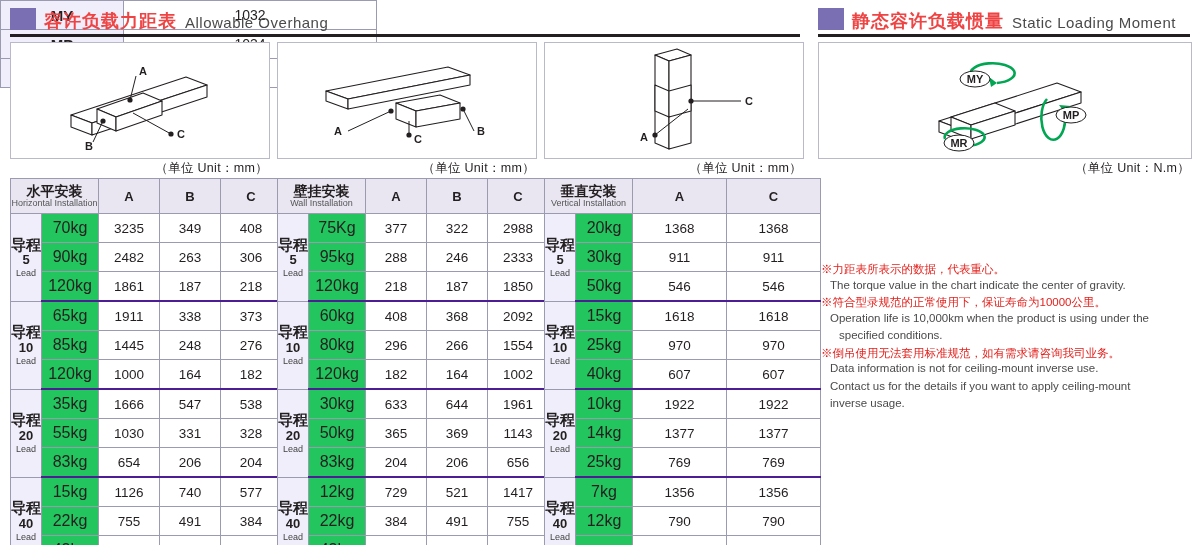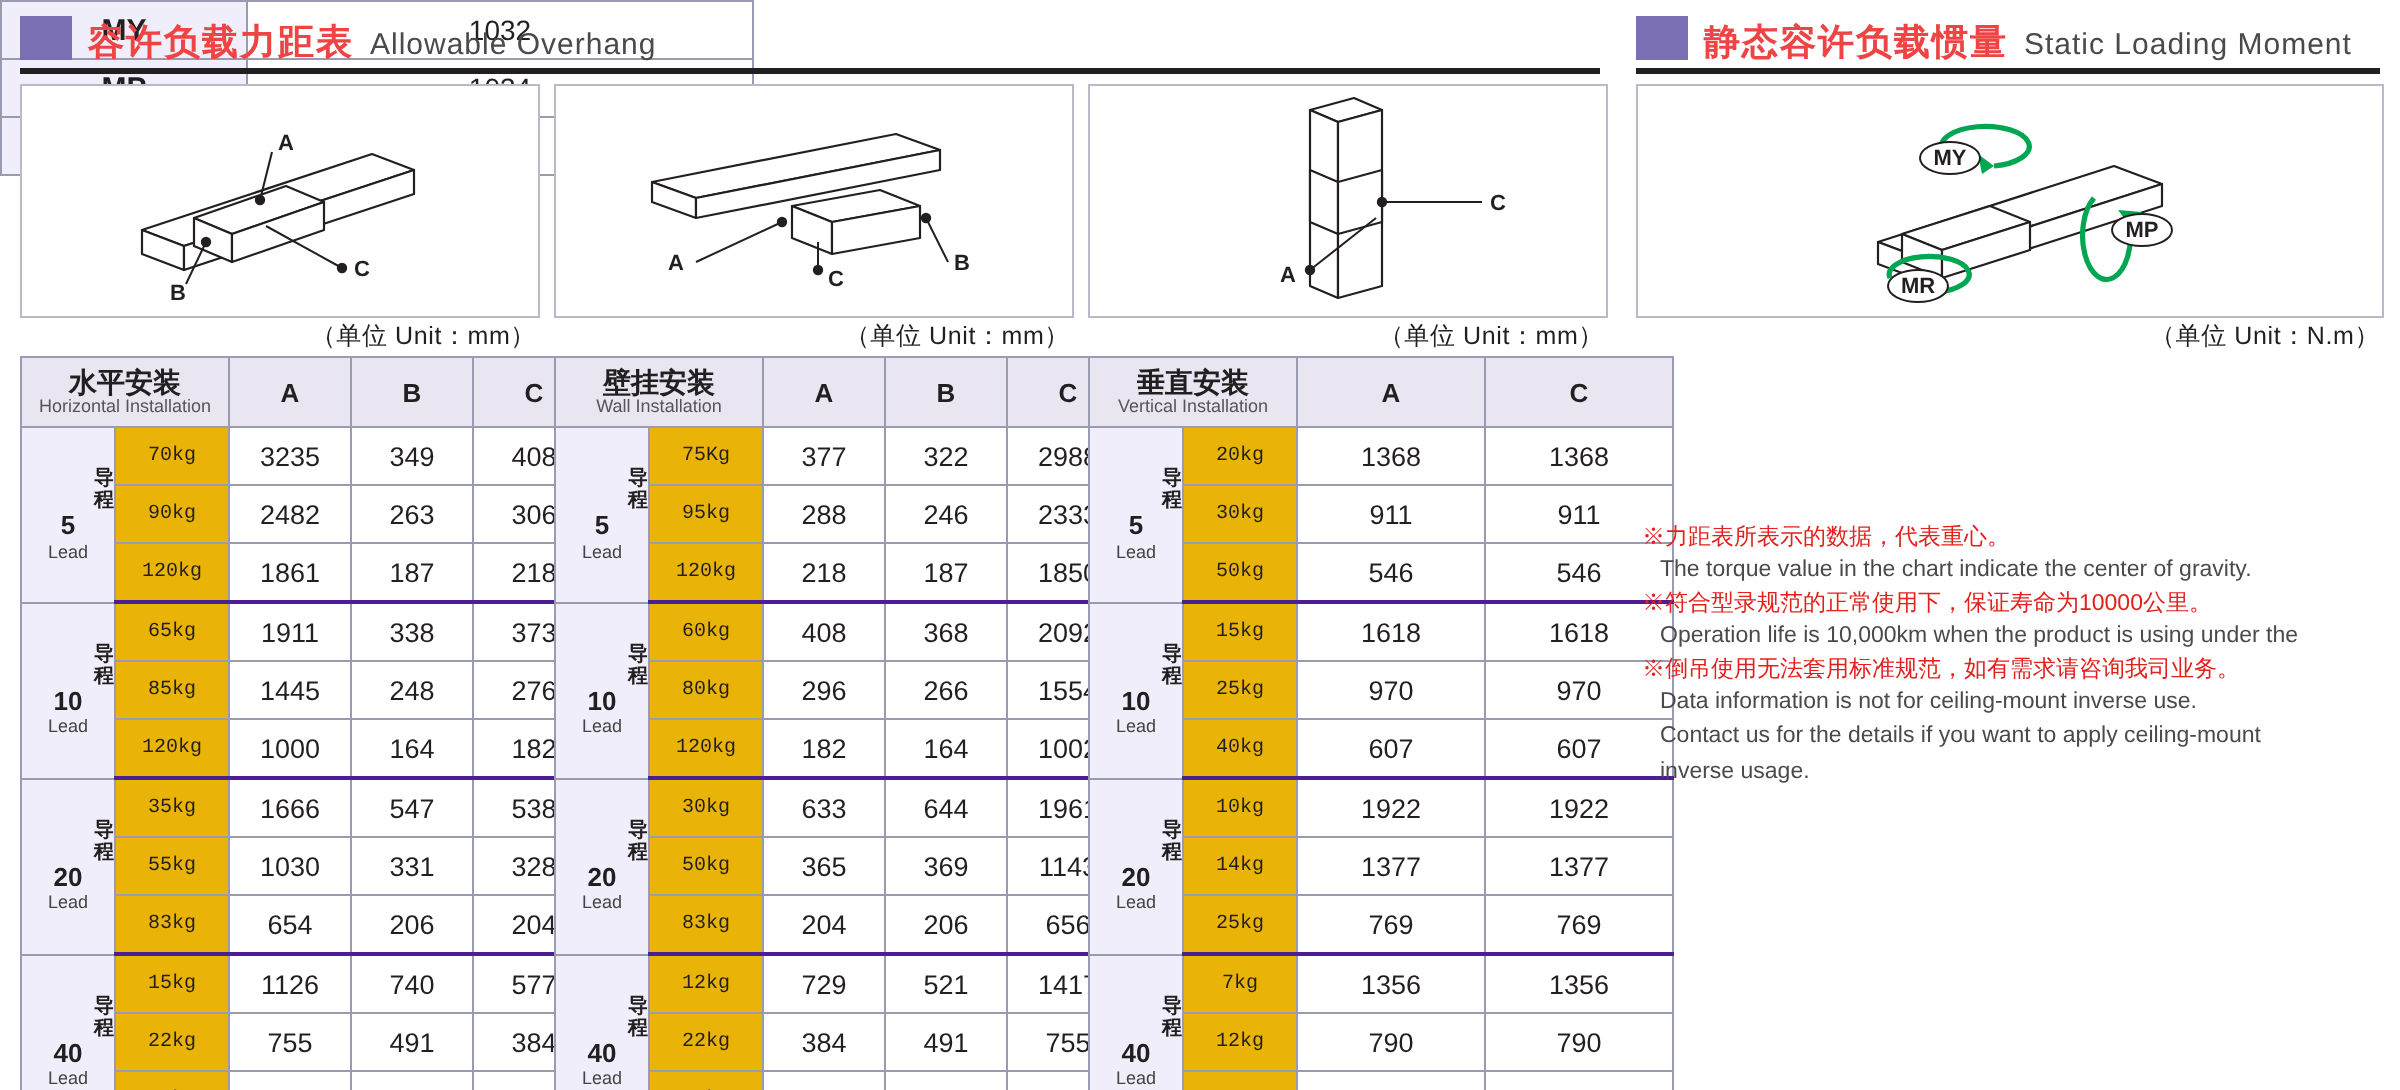--- a/index.html
+++ b/index.html
@@ -36,24 +36,24 @@
   #u3{left:544px;top:160px;width:258px;}
   #u4{left:818px;top:160px;width:372px;}
 
   
   table.dt{border-collapse:collapse;position:absolute;font-size:13px;}
   table.dt td,table.dt th{border:1px solid #9a9ab0;text-align:center;padding:0;}
   .hdrow td{background:#e9e6f2;height:34px;font-weight:bold;}
   .cn-h{font-size:14px;font-weight:bold;line-height:1.05;display:block;}
   .en-h{font-size:9px;font-weight:normal;color:#555;display:block;line-height:1.05;}
   .lead-cell{background:#efeefa;width:30px;font-size:12px;line-height:1.12;font-weight:bold;}
-  .lead-cell .lw{display:block;font-size:10px;padding-left:36px;}
+  .lead-cell .lw{display:block;font-size:15px;}
   .lead-cell .num{display:block;font-size:13px;}
   .lead-cell .en{display:block;font-size:9px;font-weight:normal;color:#444;}
-  td.kg{background:#eab308;font-size:10px;width:56px;height:28px;font-family:Liberation Mono, monospace;}
+  td.kg{background:#22c55e;font-size:16px;width:56px;height:28px;}
   td.v{background:#fff;font-size:13.5px;height:28px;}
   tr.grp-end td{border-bottom:2px solid #4c1d95;}
 
   #t1{left:10px;top:178px;}
   #t2{left:277px;top:178px;}
   #t3{left:544px;top:178px;}
   #t1 td.v{width:60px;}
   #t2 td.v{width:60px;}
   #t3 td.v{width:93px;}
 
@@ -519,19 +519,20 @@
         <td class="val">908</td>
       </tr>
     </tbody>
   </table>
 
   <div class="notes">
     <div class="cn">※力距表所表示的数据，代表重心。</div>
     <div class="en ind">The torque value in the chart indicate the center of gravity.</div>
     <div class="cn">※符合型录规范的正常使用下，保证寿命为10000公里。</div>
     <div class="en ind">Operation life is 10,000km when the product is using under the</div>
+    <div class="en ind" style="padding-left:18px;">specified conditions.</div>
     <div class="cn">※倒吊使用无法套用标准规范，如有需求请咨询我司业务。</div>
     <div class="en ind">Data information is not for ceiling-mount inverse use.</div>
     <div class="en ind">Contact us for the details if you want to apply ceiling-mount</div>
     <div class="en ind">inverse usage.</div>
   </div>
 
 </div>
 
 </body></html>

